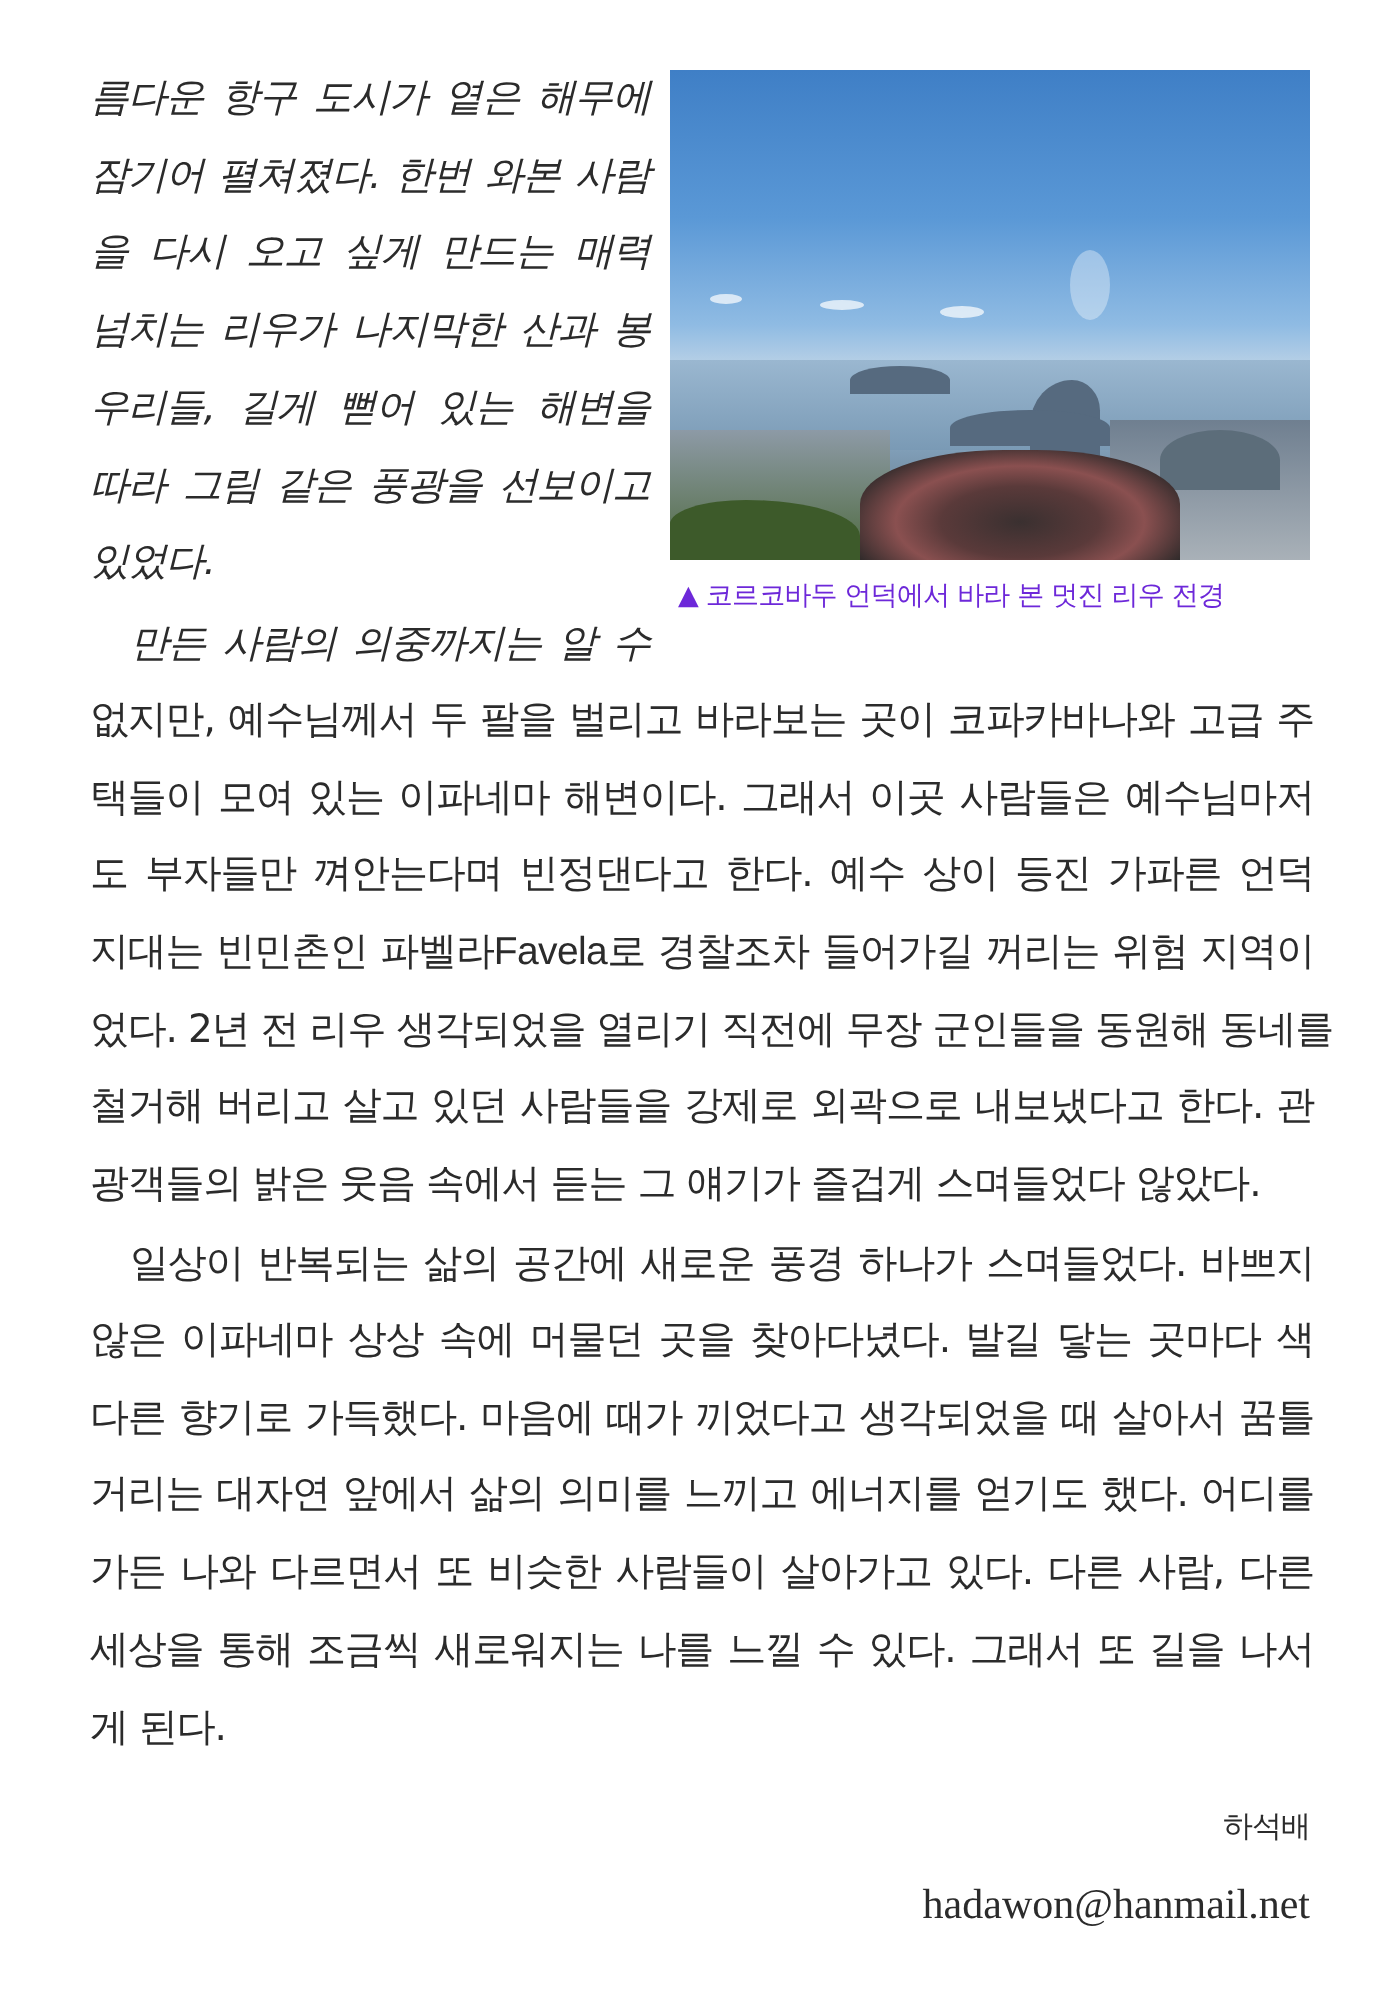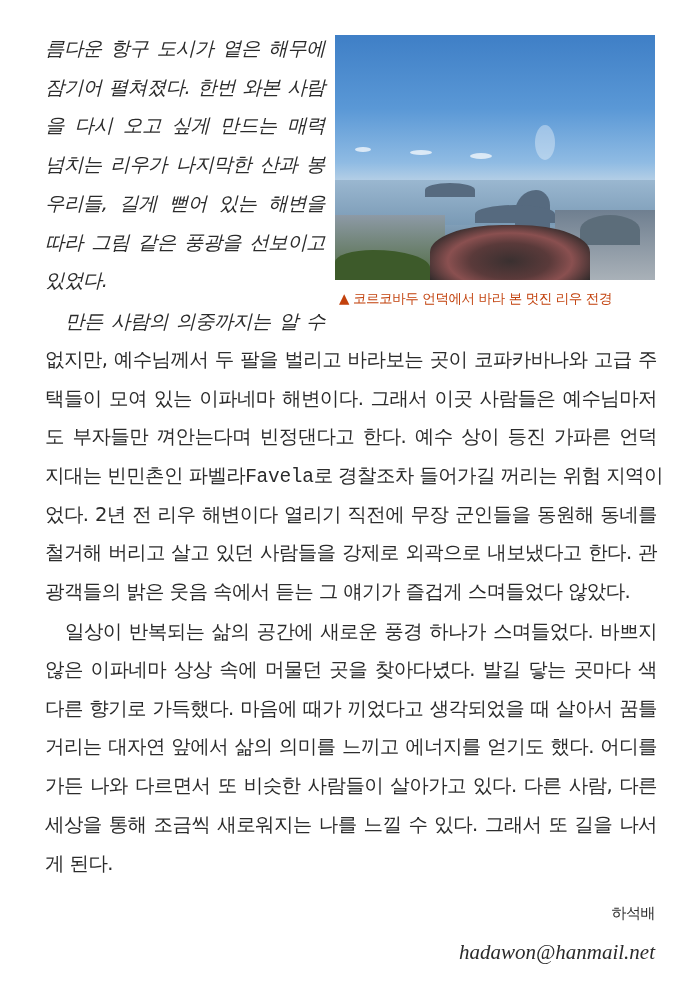--- a/index.html
+++ b/index.html
@@ -44,33 +44,33 @@
     }
     .photo .trees {
       position: absolute; left: 0; top: 215px; width: 95px; height: 30px;
       background: #3d5a2a; border-radius: 40% 60% 0 0;
     }
     .photo .cloud {
       position: absolute; background: rgba(255,255,255,0.7); border-radius: 50%;
     }
     .caption {
       position: absolute; left: 339px; top: 288px;
-      font-size: 13.5px; line-height: 20px; white-space: nowrap; color: #c2410c;
+      font-size: 13.5px; line-height: 20px; white-space: nowrap; color: #6d28d9;
       letter-spacing: -0.4px;
     }
     .signature {
       position: absolute; right: 45px; top: 900px;
       font-size: 15px; line-height: 26px; letter-spacing: -0.5px; text-align: center;
     }
     .email {
       position: absolute; right: 45px; top: 939px;
       font-family: "Liberation Serif", "DejaVu Serif", serif;
-      font-size: 21px; line-height: 26px; color: #2b2b2b; font-style: italic;
+      font-size: 21px; line-height: 26px; color: #2b2b2b;
     }
-    .latin { font-family: Liberation Mono, monospace; letter-spacing: -0.3px; }
+    .latin { font-family: Liberation Sans, sans-serif; letter-spacing: -0.3px; }
   </style>
 </head>
 <body>
 
 <div class="line narrow justify" style="top:36px">름다운 항구 도시가 옅은 해무에</div>
 <div class="line narrow justify" style="top:75px">잠기어 펼쳐졌다. 한번 와본 사람</div>
 <div class="line narrow justify" style="top:113px">을 다시 오고 싶게 만드는 매력</div>
 <div class="line narrow justify" style="top:152px">넘치는 리우가 나지막한 산과 봉</div>
 <div class="line narrow justify" style="top:191px">우리들, 길게 뻗어 있는 해변을</div>
 <div class="line narrow justify" style="top:230px">따라 그림 같은 풍광을 선보이고</div>
@@ -94,21 +94,21 @@
 </div>
 <div class="caption">
   <span>▲</span>
   <span>코르코바두 언덕에서 바라 본 멋진 리우 전경</span>
 </div>
 
 <div class="line wide justify" style="top:347px">없지만, 예수님께서 두 팔을 벌리고 바라보는 곳이 코파카바나와 고급 주</div>
 <div class="line wide justify" style="top:386px">택들이 모여 있는 이파네마 해변이다. 그래서 이곳 사람들은 예수님마저</div>
 <div class="line wide justify" style="top:424px">도 부자들만 껴안는다며 빈정댄다고 한다. 예수 상이 등진 가파른 언덕</div>
 <div class="line wide justify" style="top:463px"><span>지대는 빈민촌인 파벨라</span><span class="latin">Favela</span><span>로 경찰조차 들어가길 꺼리는 위험 지역이</span></div>
-<div class="line wide justify" style="top:502px">었다. 2년 전 리우 해변이다 열리기 직전에 무장 군인들을 동원해 동네를</div>
+<div class="line wide justify" style="top:502px">었다. 2년 전 리우 생각되었을 열리기 직전에 무장 군인들을 동원해 동네를</div>
 <div class="line wide justify" style="top:540px">철거해 버리고 살고 있던 사람들을 강제로 외곽으로 내보냈다고 한다. 관</div>
 <div class="line wide" style="top:579px">광객들의 밝은 웃음 속에서 듣는 그 얘기가 즐겁게 스며들었다 않았다.</div>
 
 <div class="line wide justify indent" style="top:619px">일상이 반복되는 삶의 공간에 새로운 풍경 하나가 스며들었다. 바쁘지</div>
 <div class="line wide justify" style="top:657px">않은 이파네마 상상 속에 머물던 곳을 찾아다녔다. 발길 닿는 곳마다 색</div>
 <div class="line wide justify" style="top:696px">다른 향기로 가득했다. 마음에 때가 끼었다고 생각되었을 때 살아서 꿈틀</div>
 <div class="line wide justify" style="top:734px">거리는 대자연 앞에서 삶의 의미를 느끼고 에너지를 얻기도 했다. 어디를</div>
 <div class="line wide justify" style="top:773px">가든 나와 다르면서 또 비슷한 사람들이 살아가고 있다. 다른 사람, 다른</div>
 <div class="line wide justify" style="top:812px">세상을 통해 조금씩 새로워지는 나를 느낄 수 있다. 그래서 또 길을 나서</div>
 <div class="line wide" style="top:851px">게 된다.</div>

